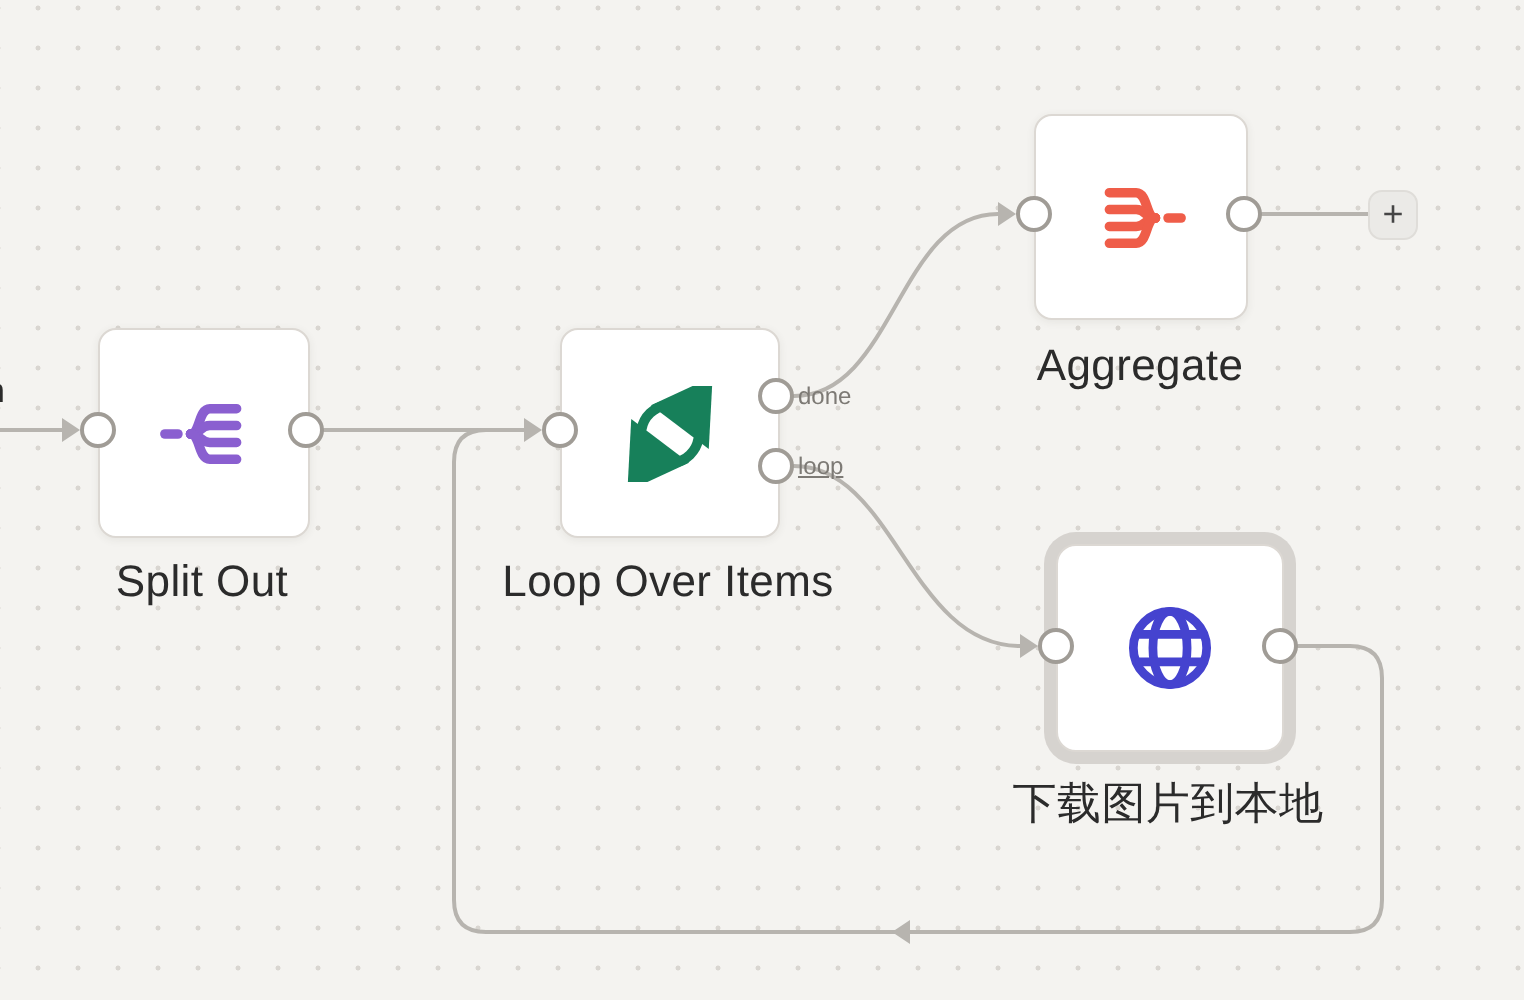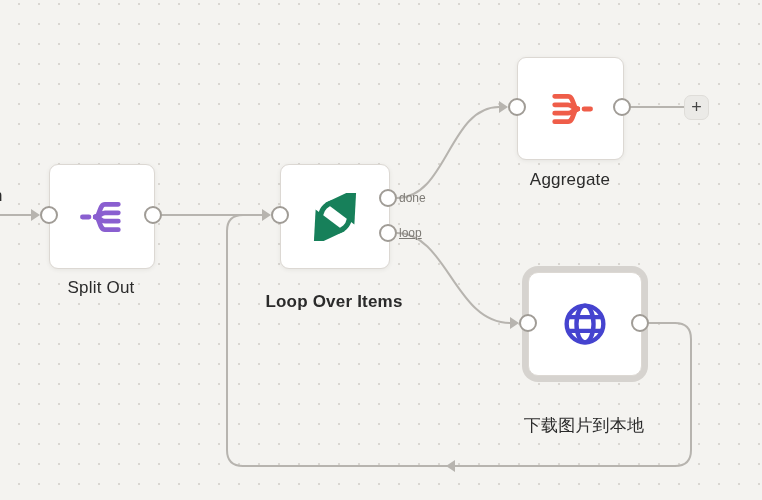--- a/index.html
+++ b/index.html
@@ -16,21 +16,21 @@
     box-shadow:0 1px 4px rgba(70,60,50,.08);z-index:2;
     display:flex;align-items:center;justify-content:center;
   }
   .node.selected{box-shadow:0 0 0 6px #d6d3cf,0 1px 4px rgba(70,60,50,.08);border-radius:10px;}
   .port{
     position:absolute;width:14px;height:14px;border-radius:50%;
     background:#ffffff;border:2px solid #a09c96;z-index:3;box-sizing:content-box;
   }
   .node-label{
     position:absolute;width:300px;text-align:center;z-index:2;
-    font-size:17px;font-weight:500;color:#2b2b2b;letter-spacing:.2px;white-space:nowrap;
+    font-size:22px;font-weight:500;color:#2b2b2b;letter-spacing:.2px;white-space:nowrap;
   }
   .port-label{position:absolute;z-index:2;font-size:12px;color:#7d7a75;text-align:right;}
   .plus-btn{
     position:absolute;left:684px;top:95px;width:25px;height:25px;border-radius:7px;
     background:#ebeae7;border:1px solid #dfddd9;z-index:2;
     display:flex;align-items:center;justify-content:center;
     font-size:18px;line-height:1;color:#454545;cursor:pointer;box-sizing:border-box;
     padding-bottom:2px;
   }
   .edge-fragment{
@@ -93,21 +93,21 @@
       <path d="M4.91,10.75 A7.2,7.2 0 0 1 18.53,8.96" marker-end="url(#mk-loop-arrow)"></path>
       <path d="M19.09,13.25 A7.2,7.2 0 0 1 5.47,15.04" marker-end="url(#mk-loop-arrow)"></path>
     </g>
   </svg>
 </div>
 <div class="port" style="left:271px;top:206px;"></div>
 <div class="port" style="left:379px;top:189px;"></div>
 <div class="port" style="left:379px;top:224px;"></div>
 <span class="port-label" style="left:399px;top:191px;">done</span>
 <span class="port-label" style="left:399px;top:226px;text-decoration:underline;">loop</span>
-<div class="node-label" style="left:184px;top:292px;font-weight:bold;">Loop Over Items</div>
+<div class="node-label" style="left:184px;top:278px;">Loop Over Items</div>
 
 <div class="node" id="n-agg">
   <svg class="icon" width="46" height="46" viewBox="0 0 24 24">
     <g fill="none" stroke-linecap="round" stroke-linejoin="round" stroke-width="2.5" stroke="#ef5d49">
       <path d="M18.8,12 H22.2"></path>
       <path d="M15.5,12 C13,12 13.5,5.4 10.5,5.4 H3.5"></path>
       <path d="M15.5,12 C13,12 13,9.8 10.5,9.8 H3.5"></path>
       <path d="M15.5,12 C13,12 13,14.2 10.5,14.2 H3.5"></path>
       <path d="M15.5,12 C13,12 13.5,18.6 10.5,18.6 H3.5"></path>
     </g>
@@ -122,17 +122,17 @@
     <g fill="none" stroke-width="2.1" stroke="#4543cf">
       <circle cx="12" cy="12" r="8.8"></circle>
       <ellipse cx="12" cy="12" rx="4.1" ry="8.8"></ellipse>
       <path d="M3.8,8.7 H20.2"></path>
       <path d="M3.8,15.3 H20.2"></path>
     </g>
   </svg>
 </div>
 <div class="port" style="left:519px;top:314px;"></div>
 <div class="port" style="left:631px;top:314px;"></div>
-<div class="node-label" style="left:434px;top:387px;margin-top:27px;">下载图片到本地</div>
+<div class="node-label" style="left:434px;top:387px;">下载图片到本地</div>
 
 <div class="plus-btn">
   <span>+</span>
 </div>
 
 </body></html>

